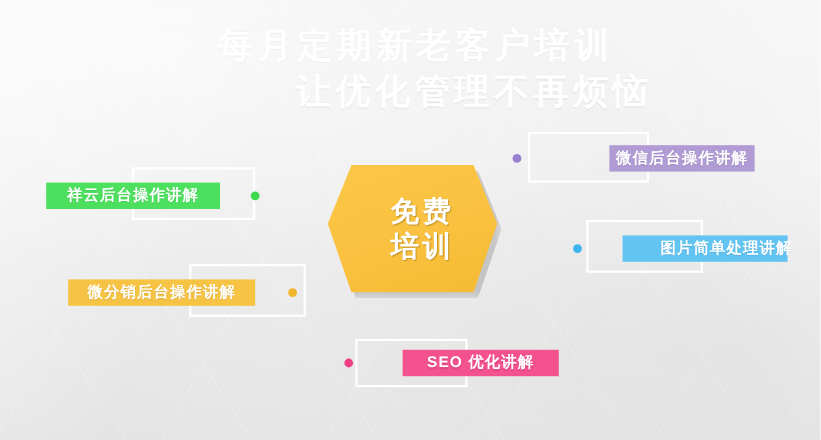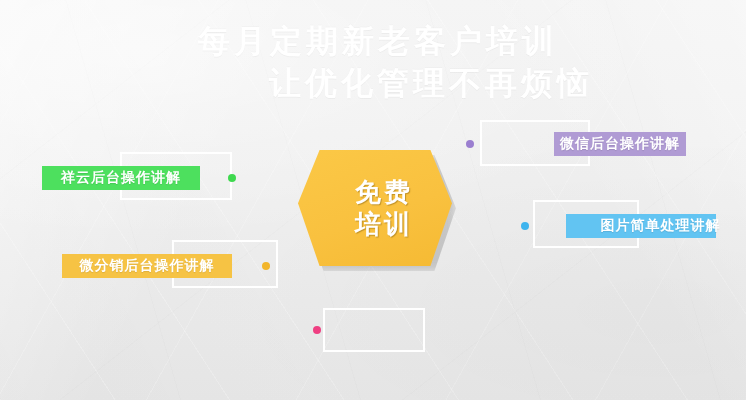--- a/index.html
+++ b/index.html
@@ -202,16 +202,17 @@
   </div>
 
   <div class="node" id="node-tupian">
     <div class="frame"></div>
     <div class="chip">图片简单处理讲解</div>
     <div class="dot"></div>
   </div>
 
   <div class="node" id="node-seo">
     <div class="frame"></div>
+    <div class="chip">SEO 优化讲解</div>
     <div class="dot"></div>
   </div>
 
 </div>
 
 </body></html>

